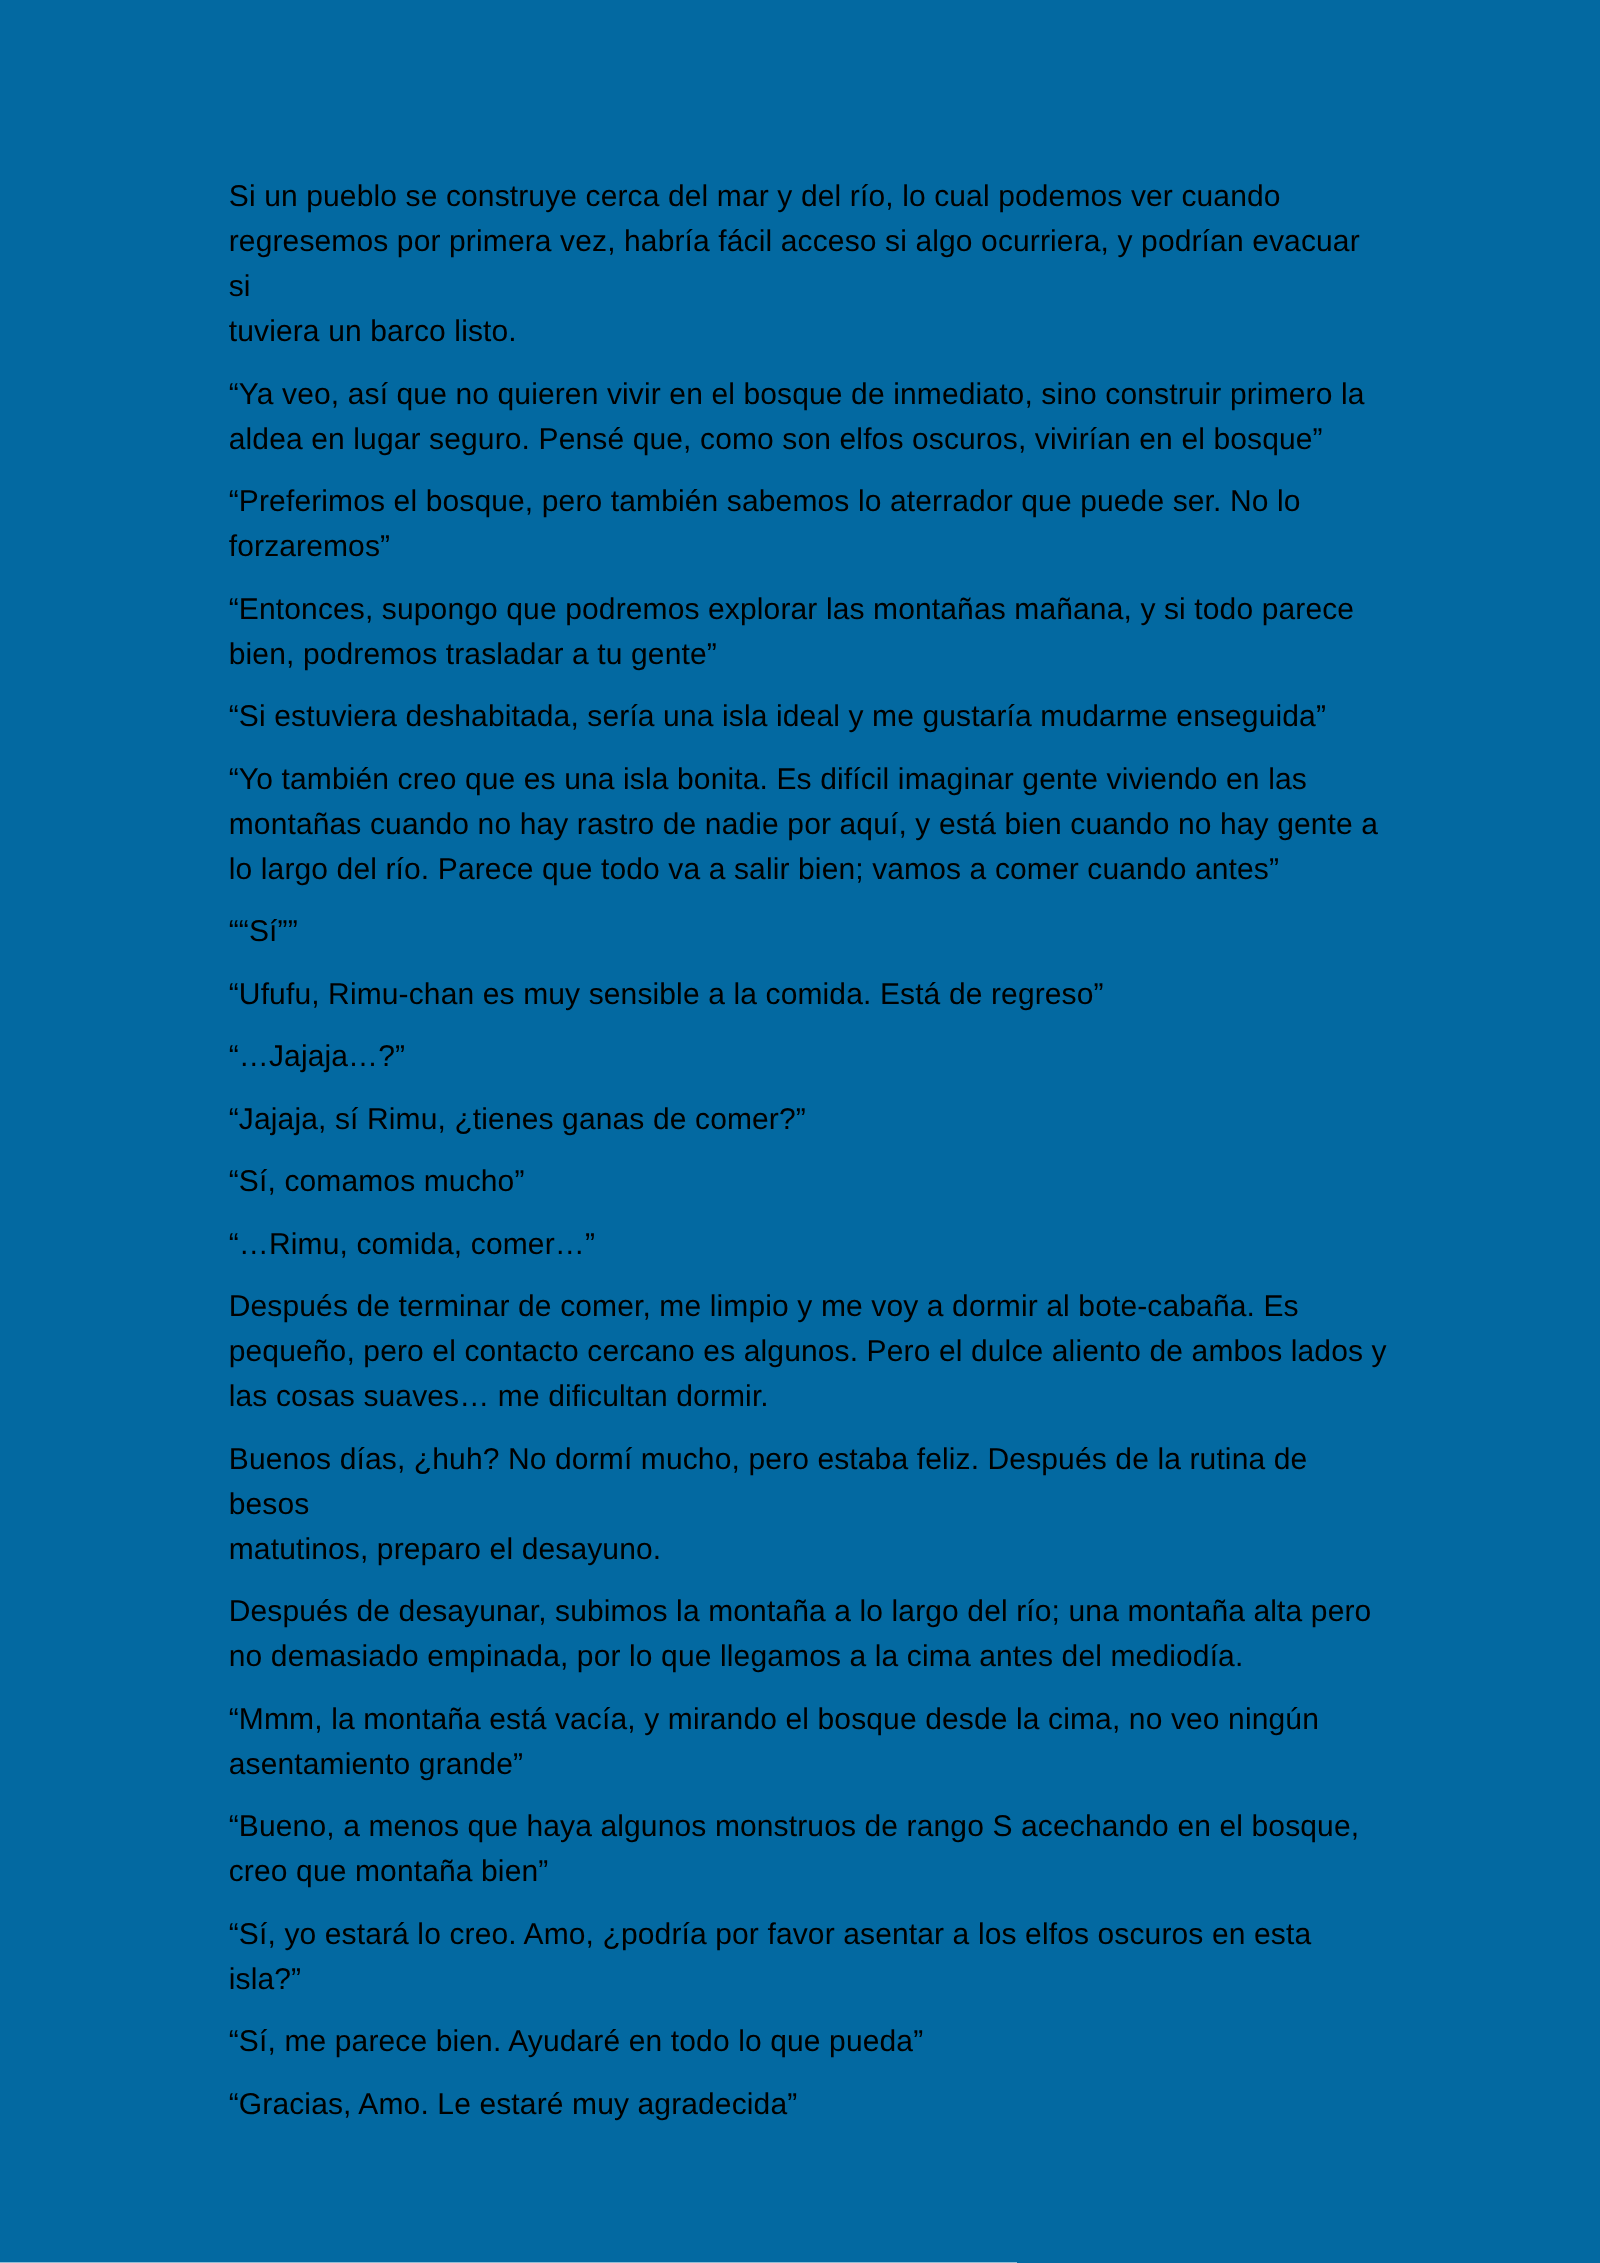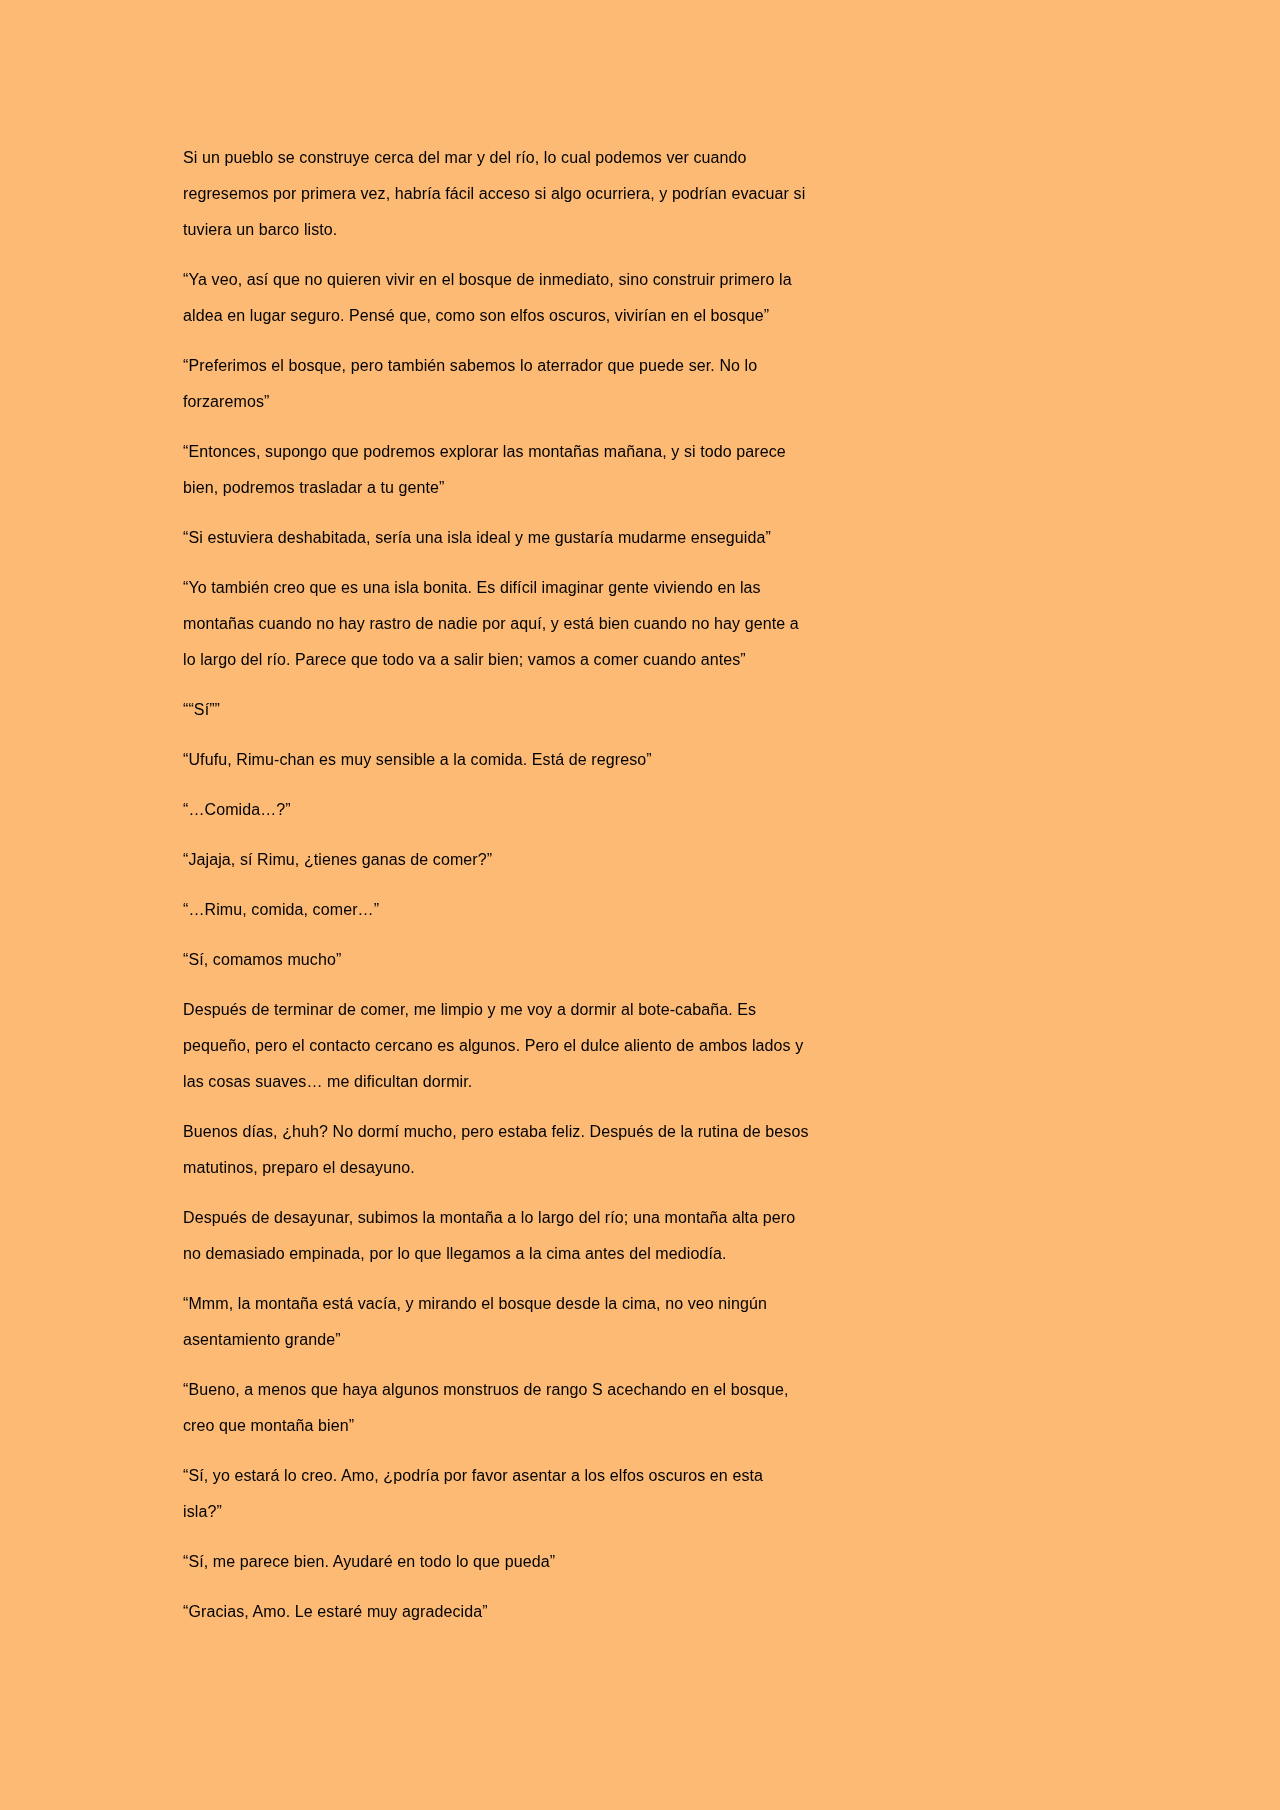--- a/index.html
+++ b/index.html
@@ -4,26 +4,26 @@
 <style>
   html, body {
     margin: 0;
     padding: 0;
     background: #ffffff;
   }
   .page {
     position: relative;
     width: 1280px;
     height: 1810px;
-    background: #fdba74;
+    background: #0369a1;
     box-sizing: border-box;
     padding: 140px 170px 0 183px;
     overflow: hidden;
     font-family: "Liberation Sans", "DejaVu Sans", sans-serif;
-    font-size: 16px;
+    font-size: 24px;
     line-height: 36px;
     color: #000000;
   }
   .page p {
     margin: 0 0 14px 0;
     white-space: pre-line; 
     letter-spacing: 0.1px;
   }
 </style>
 </head>
@@ -38,24 +38,24 @@
   <p>“Preferimos el bosque, pero también sabemos lo aterrador que puede ser. No lo
 forzaremos”</p>
   <p>“Entonces, supongo que podremos explorar las montañas mañana, y si todo parece
 bien, podremos trasladar a tu gente”</p>
   <p>“Si estuviera deshabitada, sería una isla ideal y me gustaría mudarme enseguida”</p>
   <p>“Yo también creo que es una isla bonita. Es difícil imaginar gente viviendo en las
 montañas cuando no hay rastro de nadie por aquí, y está bien cuando no hay gente a
 lo largo del río. Parece que todo va a salir bien; vamos a comer cuando antes”</p>
   <p>““Sí””</p>
   <p>“Ufufu, Rimu-chan es muy sensible a la comida. Está de regreso”</p>
-  <p>“…Comida…?”</p>
+  <p>“…Jajaja…?”</p>
   <p>“Jajaja, sí Rimu, ¿tienes ganas de comer?”</p>
+  <p>“Sí, comamos mucho”</p>
   <p>“…Rimu, comida, comer…”</p>
-  <p>“Sí, comamos mucho”</p>
   <p>Después de terminar de comer, me limpio y me voy a dormir al bote-cabaña. Es
 pequeño, pero el contacto cercano es algunos. Pero el dulce aliento de ambos lados y
 las cosas suaves… me dificultan dormir.</p>
   <p>Buenos días, ¿huh? No dormí mucho, pero estaba feliz. Después de la rutina de besos
 matutinos, preparo el desayuno.</p>
   <p>Después de desayunar, subimos la montaña a lo largo del río; una montaña alta pero
 no demasiado empinada, por lo que llegamos a la cima antes del mediodía.</p>
   <p>“Mmm, la montaña está vacía, y mirando el bosque desde la cima, no veo ningún
 asentamiento grande”</p>
   <p>“Bueno, a menos que haya algunos monstruos de rango S acechando en el bosque,

